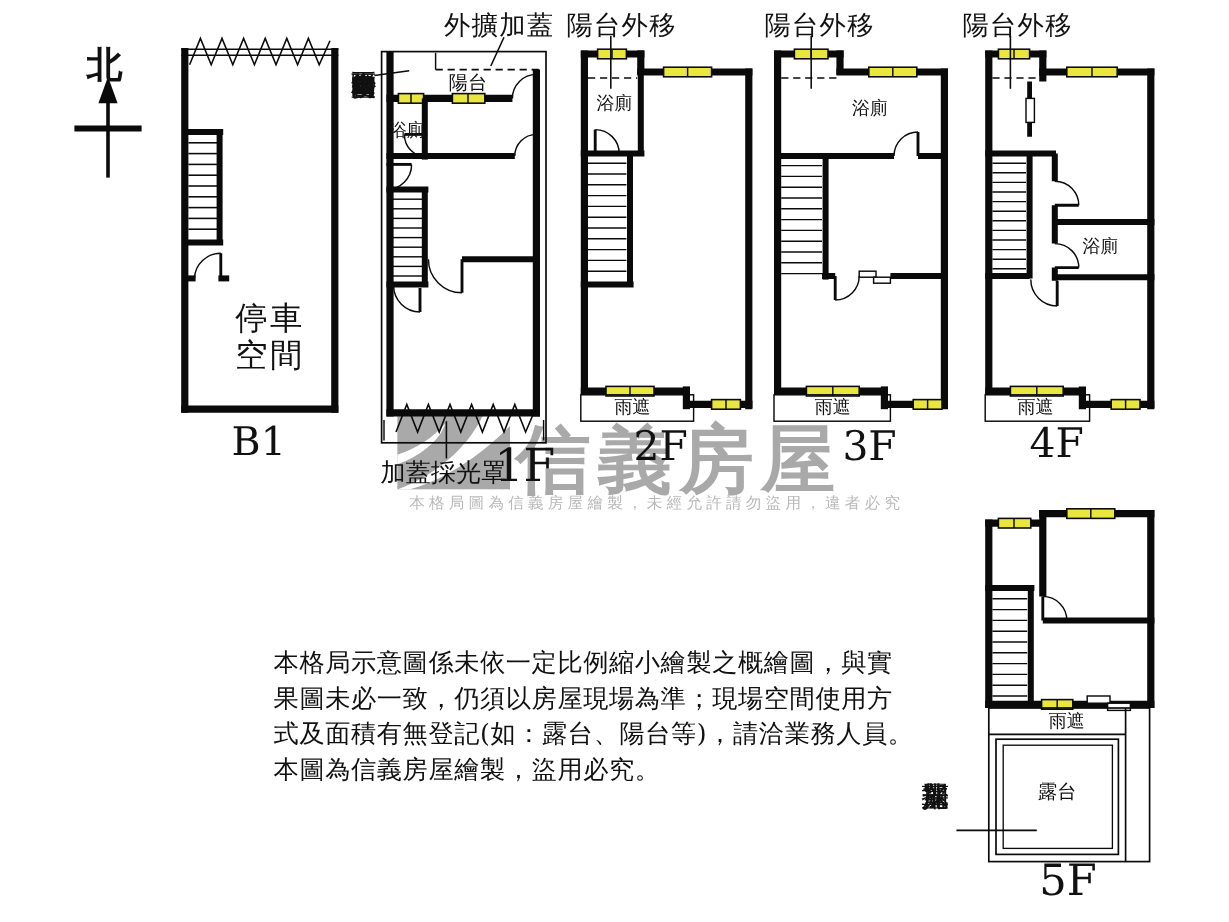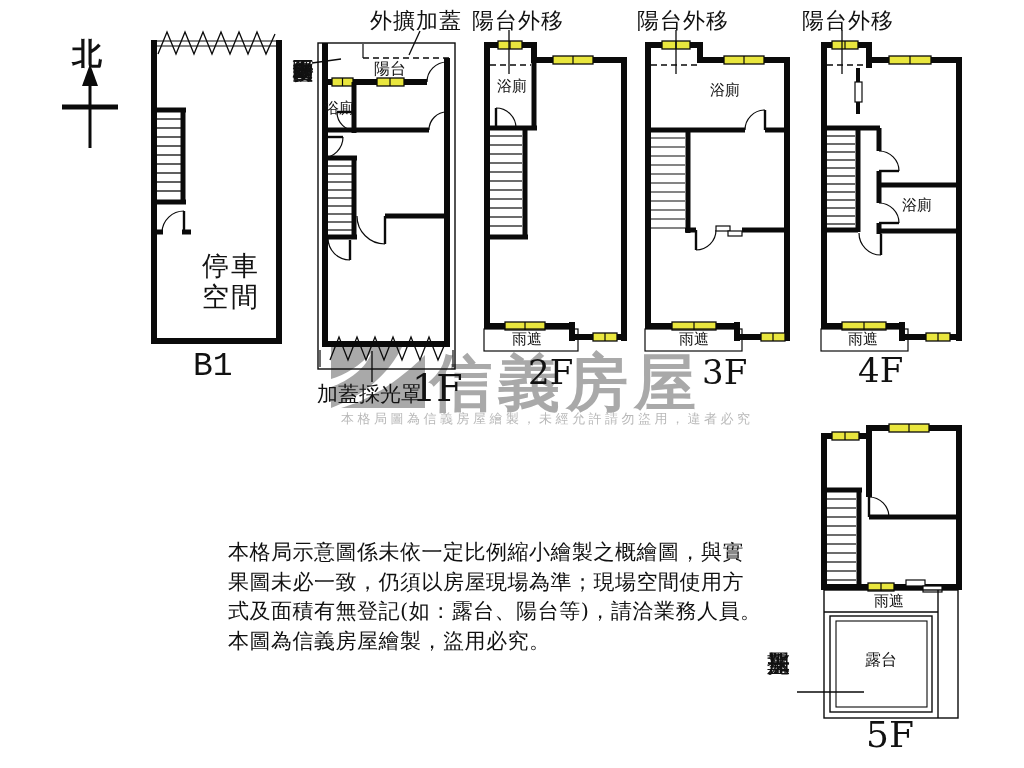--- a/index.html
+++ b/index.html
@@ -287,22 +287,22 @@
       <line x1="824" y1="612" x2="938" y2="612" stroke-width="1.4"></line>
       <line x1="938" y1="590" x2="938" y2="718" stroke-width="1.4"></line>
       <rect x="830" y="616" width="102" height="96" stroke-width="1.4"></rect>
       <rect x="836" y="621" width="91" height="86" stroke-width="1.1"></rect>
       <line x1="797" y1="692" x2="864" y2="692" stroke-width="1.3"></line>
     </g>
   </svg>
 
   <div class="lbl" style="left:72px;top:34px;font-size:30px;font-weight:bold;">北</div>
 
-  <div class="lbl" style="left:196px;top:250px;width:64px;font-size:27px;line-height:31px;white-space:normal;text-align:right;letter-spacing:2px;">停車空間</div>
-  <div class="lbl serifbig" style="left:193px;top:348px;font-size:33px;font-family:Liberation Mono, monospace;">B1</div>
+  <div class="lbl" style="left:196px;top:250px;width:64px;font-size:27px;line-height:31px;white-space:normal;text-align:left;letter-spacing:2px;">停車空間</div>
+  <div class="lbl serifbig" style="left:193px;top:348px;font-size:33px;">B1</div>
 
   <div class="lbl" style="left:370px;top:6px;font-size:22px;letter-spacing:1px;">外擴加蓋</div>
   <div class="lbl vert" style="left:292px;top:44px;height:200px;font-size:21px;line-height:22px;">室內面積變更為陽台</div>
   <div class="lbl" style="left:374px;top:59px;font-size:16px;">陽台</div>
   <div class="lbl" style="left:324px;top:99px;font-size:15px;">浴廁</div>
   <div class="lbl" style="left:317px;top:380px;font-size:21px;">加蓋採光罩</div>
   <div class="lbl serifbig" style="left:412px;top:366px;font-size:38px;">1F</div>
 
   <div class="lbl" style="left:472px;top:6px;font-size:22px;letter-spacing:1px;">陽台外移</div>
   <div class="lbl" style="left:497px;top:77px;font-size:15px;">浴廁</div>

